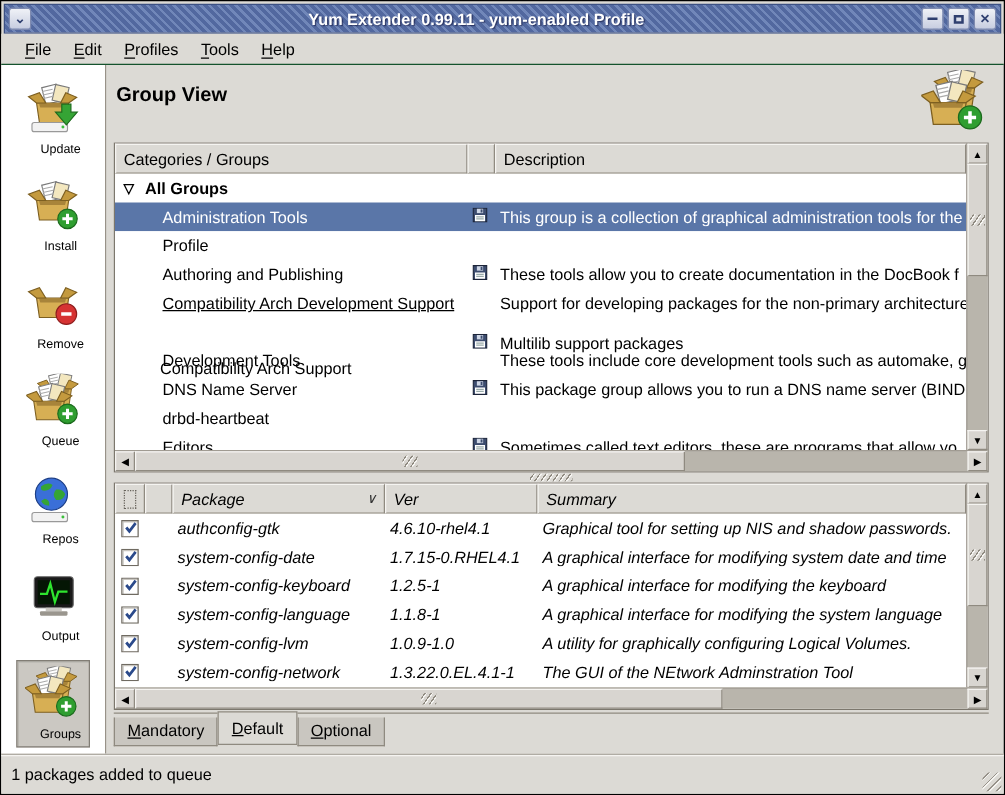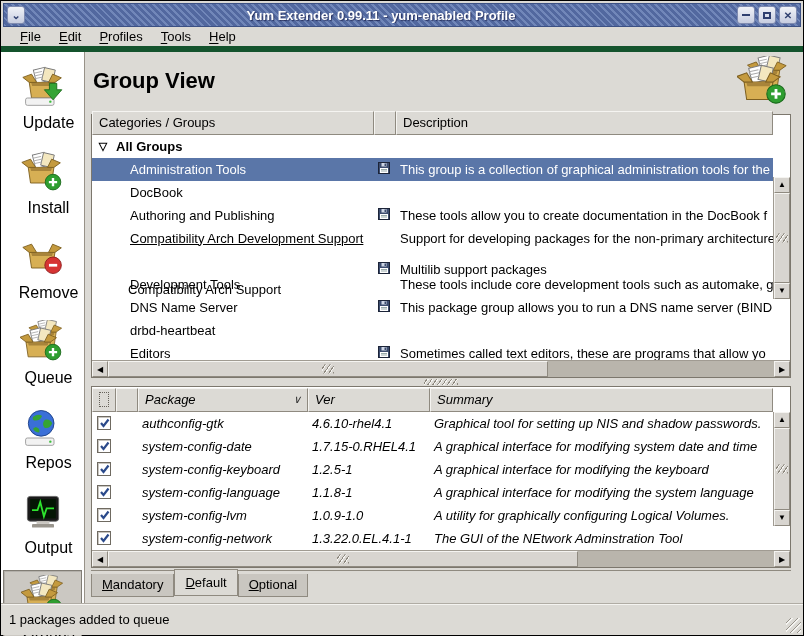--- a/index.html
+++ b/index.html
@@ -21,44 +21,44 @@
   .wbtn{width:18px;height:18px;border:1px solid #7f8bb0;border-radius:3px;
     background:linear-gradient(#f0f2f7,#c7cde0);display:flex;align-items:center;
     justify-content:center;color:#2f3f6f;font-size:10px;font-weight:bold;flex:0 0 auto;}
   .wbtn+.wbtn{margin-left:3px;}
   .wbtn .bar{width:8px;height:2px;background:#2f3f6f;}
   .wbtn .box{width:8px;height:7px;border:2px solid #2f3f6f;}
   .chev{font-size:11px;line-height:10px;}
 
   
   .menubar{height:25px;display:flex;align-items:center;padding-left:10px;
-    border-bottom:6px solid #14532d;flex:0 0 auto;background:var(--bg);}
+    border-bottom:1px solid #14532d;flex:0 0 auto;background:var(--bg);}
   .menu-item{padding:3px 9px;cursor:default;}
   .menu-item u{text-underline-offset:2px;}
 
   
   .body-row{flex:1;display:flex;min-height:0;}
   .sidebar{width:84px;background:#fff;border-right:1px solid #989288;
     display:flex;flex-direction:column;align-items:center;padding-top:8px;flex:0 0 auto;}
   .side-item{display:flex;flex-direction:column;align-items:center;gap:2px;
     padding:4px 6px;margin-bottom:8px;border:1px solid transparent;}
   .side-item.active{background:#cbc8c2;border:1px solid #817d75;
     box-shadow:inset 1px 1px 0 #b4b1ab;}
-  .side-label{font-size:16px;margin-left:12px;}
+  .side-label{font-size:10px;margin-left:12px;}
 
   .main{flex:1;min-width:0;display:flex;flex-direction:column;padding:4px 12px 4px 6px;}
   .page-header{position:relative;height:58px;flex:0 0 auto;}
-  .page-title{font-size:22px;font-weight:bold;position:absolute;left:2px;top:12px;}
+  .page-title{font-size:16px;font-weight:bold;position:absolute;left:2px;top:12px;}
   .page-icon{position:absolute;right:2px;top:0px;}
 
   
   .swrap{border:1px solid var(--frame);background:#fff;display:flex;flex-direction:column;min-height:0;}
   .gwrap{flex:1;}
   .pwrap{flex:0 0 auto;height:182px;}
-  .s-upper{flex:1;display:flex;min-height:0;align-items:center;}
+  .s-upper{flex:1;display:flex;min-height:0;}
   .s-cols{flex:1;min-width:0;display:flex;flex-direction:column;}
   .thead{display:grid;flex:0 0 24px;height:24px;background:var(--bg);}
   .th{border-top:1px solid var(--hi);border-left:1px solid var(--hi);
     border-right:1px solid var(--sh);border-bottom:1px solid var(--sh);
     display:flex;align-items:center;padding:0 6px;white-space:nowrap;overflow:hidden;}
   .sort-arrow{margin-left:auto;font-size:11px;color:#333;line-height:1;}
   .dotted-box{width:16px;height:15px;border:1px dotted #66625a;margin:auto;}
   .rows{flex:1;overflow:hidden;background:#fff;}
   .grid-groups{grid-template-columns:282px 22px 1fr;}
   .grid-pkgs{grid-template-columns:24px 22px 170px 122px 1fr;font-style:italic;}
@@ -337,21 +337,21 @@
                         <rect x="2" y="6" width="8" height="5" fill="#fff"></rect>
                         <path d="M3 7.5 h6 M3 9 h6" stroke="#9aa"></path>
                       </svg></span>
                   </div>
                   <div class="cell">
                     <span>This group is a collection of graphical administration tools for the</span>
                   </div>
                 </div>
                 <div class="row grid-groups">
                   <div class="cell g-name" style="padding-left: 38px;">
-                    <span>DocBook</span>
+                    <span>Profile</span>
                   </div>
                   <div class="cell"></div>
                   <div class="cell">
                     <span></span>
                   </div>
                 </div>
                 <div class="row grid-groups">
                   <div class="cell g-name" style="padding-left: 38px;">
                     <span>Authoring and Publishing</span>
                   </div>

